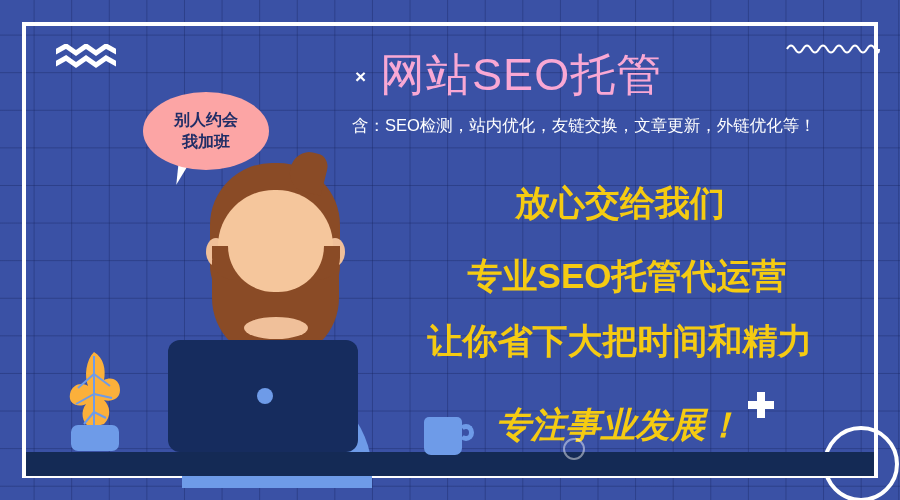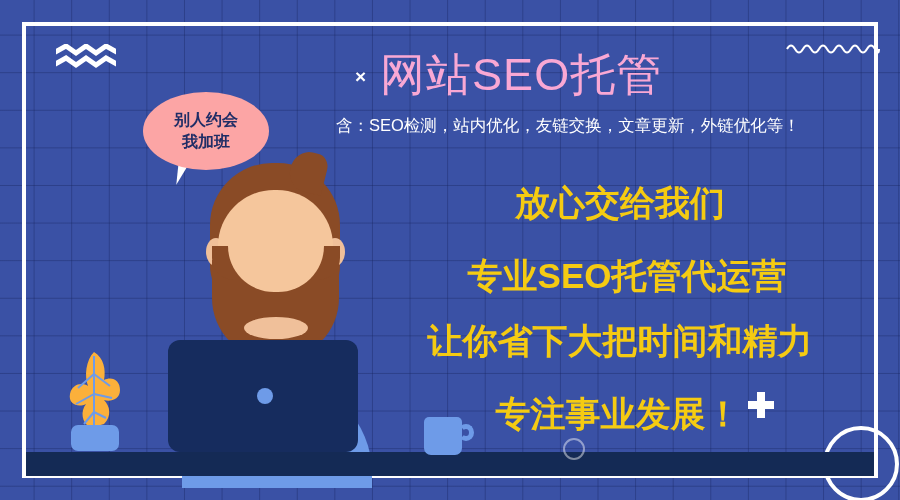--- a/index.html
+++ b/index.html
@@ -51,38 +51,38 @@
   }
   .title-x{
     color:#ffffff;font-size:19px;font-weight:bold;line-height:1;
     margin-right:14px;margin-top:4px;
   }
   .title-text{
     color:#f9a8d4;font-size:45px;font-weight:normal;line-height:1;
     letter-spacing:1px;white-space:nowrap;
   }
   .subtitle{
-    position:absolute;left:336px;top:116px;width:540px;
+    position:absolute;left:352px;top:116px;width:540px;
     color:#ffffff;font-size:16.5px;line-height:1.2;
     white-space:nowrap;
   }
 
   
   .slogans{
     position:absolute;left:385px;top:185px;width:470px;
     text-align:center;
   }
   .slogan{
     color:#f5cb12;font-size:35px;font-weight:bold;line-height:1;
     white-space:nowrap;
   }
   .slogan.l1{margin-left:0px;margin-bottom:38px;}
   .slogan.l2{margin-left:14px;margin-bottom:30px;}
-  .slogan.l3{margin-left:0px;margin-bottom:38px;}
-  .slogan.l4{margin-left:-4px;}
+  .slogan.l3{margin-left:0px;margin-bottom:49px;}
+  .slogan.l4{margin-left:-4px;font-style:italic;}
 
   
   .bubble{
     position:absolute;left:143px;top:92px;width:126px;height:78px;
     background:#fca5a5;border-radius:50%/50%;
     display:flex;flex-direction:column;align-items:center;justify-content:center;
   }
   .bubble .bl{
     color:#1f2d66;font-size:16px;font-weight:bold;line-height:1.35;
   }

